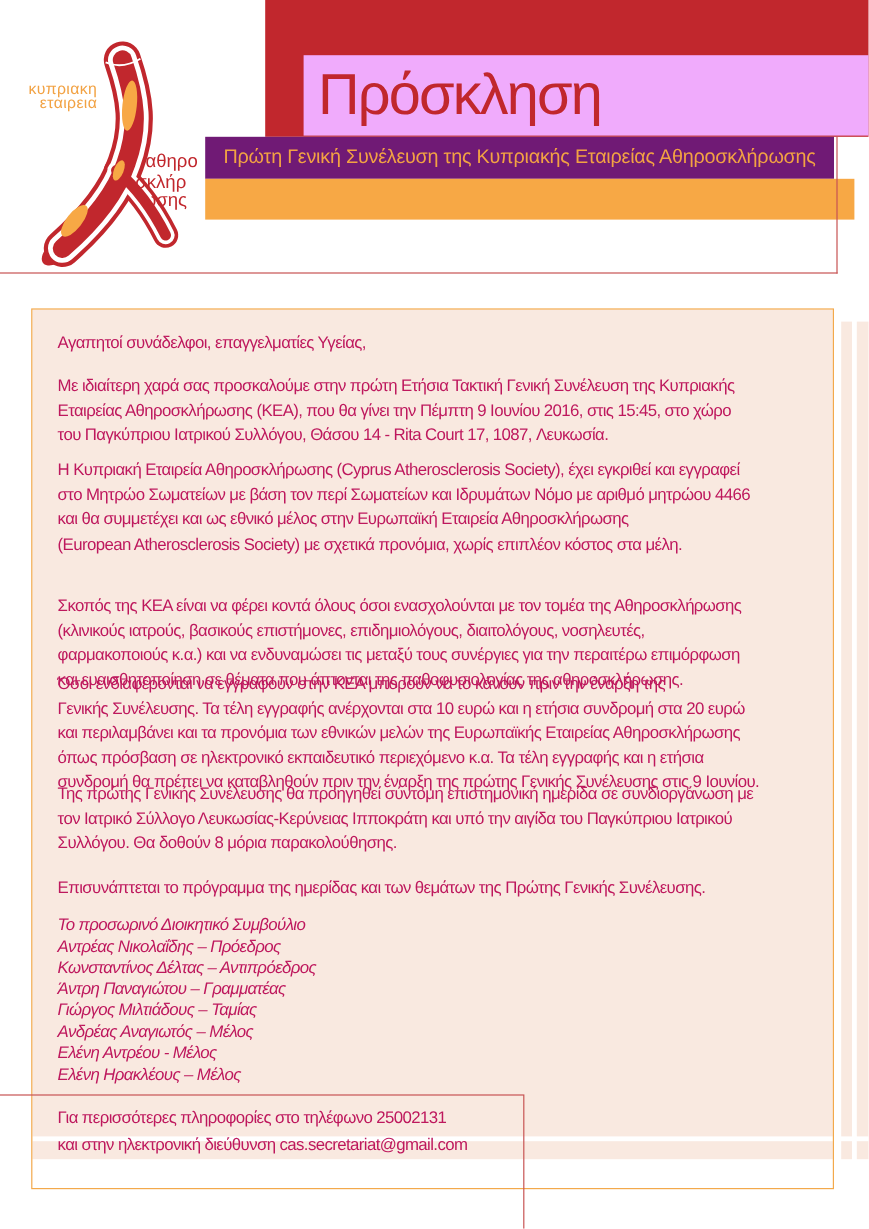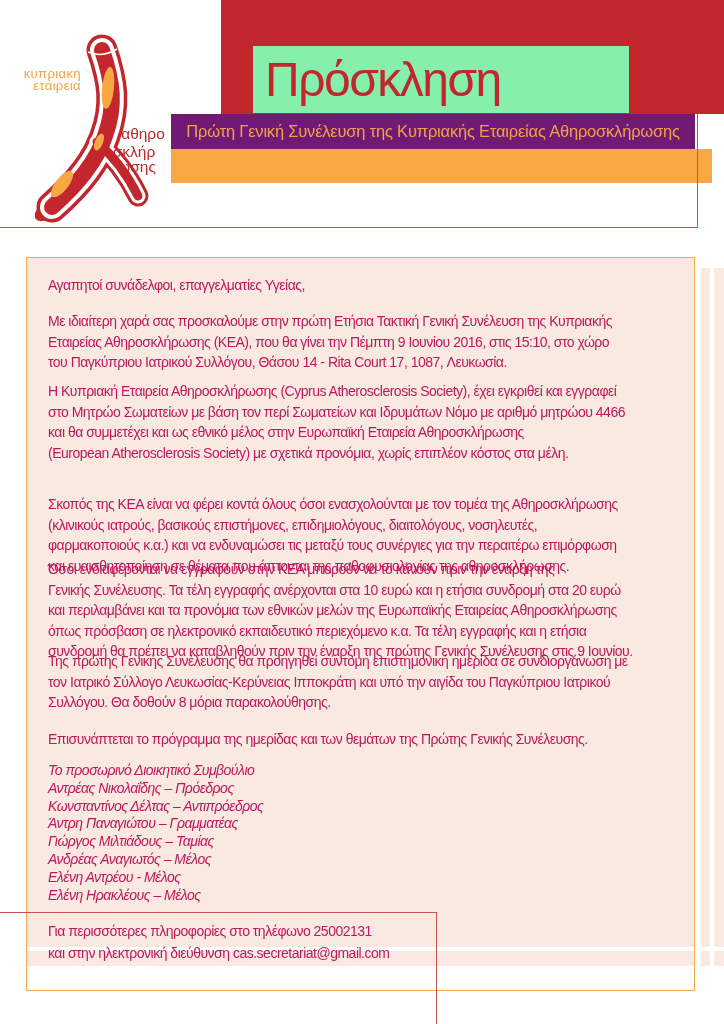--- a/index.html
+++ b/index.html
@@ -12,21 +12,21 @@
   
   .letter-bg{left:27px;top:258px;width:667px;height:708px;background:#f9e9e0;z-index:1;}
   .pink-strip-b{left:701px;top:268px;width:9px;height:698px;background:#f9e9e0;z-index:1;}
   .pink-strip-c{left:714px;top:268px;width:10px;height:698px;background:#f9e9e0;z-index:1;}
   .white-hairline{left:27px;top:947px;width:697px;height:4px;background:#ffffff;z-index:2;}
   .letter-border{left:26px;top:257px;width:669px;height:734px;border:1px solid #f3a94b;z-index:3;box-sizing:border-box;background:transparent;}
 
   
   .red-block{left:221px;top:0;width:503px;height:114px;background:#c1272d;z-index:4;}
   .title-box{
-    left:253px;top:46px;width:376px;height:67px;background:#86efac;z-index:4;
+    left:253px;top:46px;width:471px;height:67px;background:#f0abfc;z-index:4;
     display:flex;align-items:center;padding-left:12px;box-sizing:border-box;
   }
   .title-box h1{
     margin:0;font-size:48px;font-weight:400;color:#c1272d;letter-spacing:-1.5px;line-height:60px;
   }
   .subtitle-strip{
     left:171px;top:114px;width:524px;height:35px;background:#701a75;z-index:4;
     display:flex;align-items:center;justify-content:center;
   }
   .subtitle-strip span{color:#f2a243;font-size:16.5px;letter-spacing:-0.2px;white-space:nowrap;}
@@ -101,21 +101,21 @@
       <text x="81" y="58" text-anchor="end" font-size="13.2" fill="#f2a243" letter-spacing="0.3">κυπριακη</text>
       <text x="81" y="70" text-anchor="end" font-size="13.2" fill="#f2a243" letter-spacing="0.3">εταιρεια</text>
       <text x="143" y="119" text-anchor="middle" font-size="15.5" fill="#c1272d">αθηρο</text>
       <text x="134" y="137" text-anchor="middle" font-size="15.5" fill="#c1272d">σκλήρ</text>
       <text x="137" y="152" text-anchor="middle" font-size="15.5" fill="#c1272d">ωσης</text>
     </g>
   </svg>
 
   <p class="abs bodytext salutation">Αγαπητοί συνάδελφοι, επαγγελματίες Υγείας,</p>
   <p class="abs bodytext p2">Με ιδιαίτερη χαρά σας προσκαλούμε στην πρώτη Ετήσια Τακτική Γενική Συνέλευση της Κυπριακής
-Εταιρείας Αθηροσκλήρωσης (ΚΕΑ), που θα γίνει την Πέμπτη 9 Ιουνίου 2016, στις 15:10, στο χώρο
+Εταιρείας Αθηροσκλήρωσης (ΚΕΑ), που θα γίνει την Πέμπτη 9 Ιουνίου 2016, στις 15:45, στο χώρο
 του Παγκύπριου Ιατρικού Συλλόγου, Θάσου 14 - Rita Court 17, 1087, Λευκωσία.</p>
   <p class="abs bodytext p3">Η Κυπριακή Εταιρεία Αθηροσκλήρωσης (Cyprus Atherosclerosis Society), έχει εγκριθεί και εγγραφεί
 στο Μητρώο Σωματείων με βάση τον περί Σωματείων και Ιδρυμάτων Νόμο με αριθμό μητρώου 4466
 και θα συμμετέχει και ως εθνικό μέλος στην Ευρωπαϊκή Εταιρεία Αθηροσκλήρωσης
 (European Atherosclerosis Society) με σχετικά προνόμια, χωρίς επιπλέον κόστος στα μέλη.</p>
   <p class="abs bodytext p4">Σκοπός της ΚΕΑ είναι να φέρει κοντά όλους όσοι ενασχολούνται με τον τομέα της Αθηροσκλήρωσης
 (κλινικούς ιατρούς, βασικούς επιστήμονες, επιδημιολόγους, διαιτολόγους, νοσηλευτές,
 φαρμακοποιούς κ.α.) και να ενδυναμώσει τις μεταξύ τους συνέργιες για την περαιτέρω επιμόρφωση
 και ευαισθητοποίηση σε θέματα που άπτονται της παθοφυσιολογίας της αθηροσκλήρωσης.</p>
   <p class="abs bodytext p5">Όσοι ενδιαφέρονται να εγγραφούν στην ΚΕΑ μπορούν να το κάνουν πριν την έναρξη της

